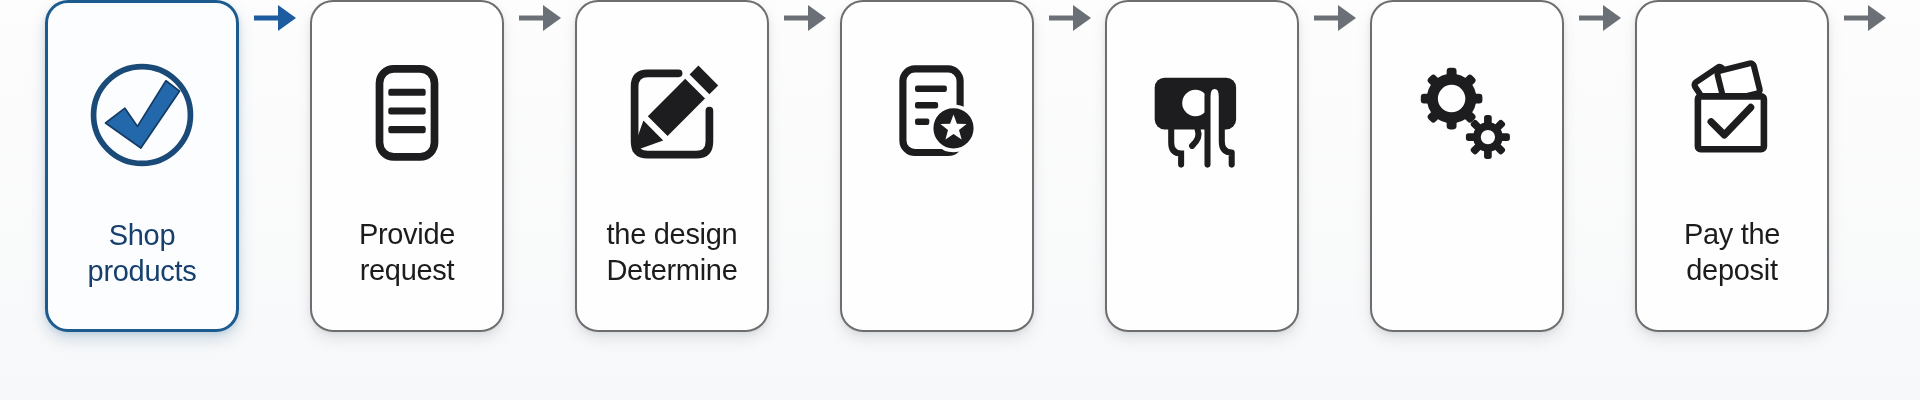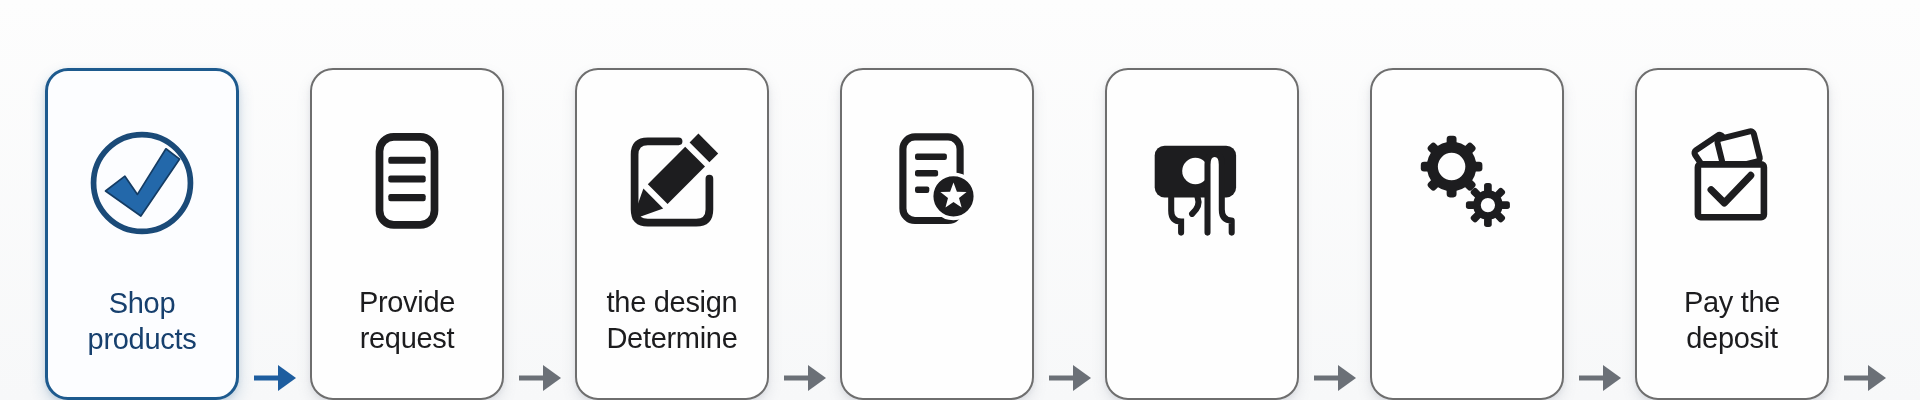--- a/index.html
+++ b/index.html
@@ -10,21 +10,21 @@
     --accent-border:#1d5a8e;
     --accent-text:#17406e;
     --card-border:#6e6e6e;
     --icon-ink:#1d1d1f;
     --label-ink:#1c1c1e;
     --arrow-gray:#6b7077;
     --arrow-blue:#1d5d9f;
   }
   .flow{
     width:100%;height:100%;
-    display:flex;align-items:flex-end;justify-content:center;gap:25px;
+    display:flex;align-items:flex-start;justify-content:center;gap:25px;
   }
   .card{
     position:relative;flex:none;
     width:194px;height:332px;
     background:#fefefe;
     border:2px solid var(--card-border);
     border-radius:23px;
     box-shadow:0 7px 14px rgba(110,120,135,.16),0 2px 4px rgba(110,120,135,.10);
     box-sizing:border-box;
   }

